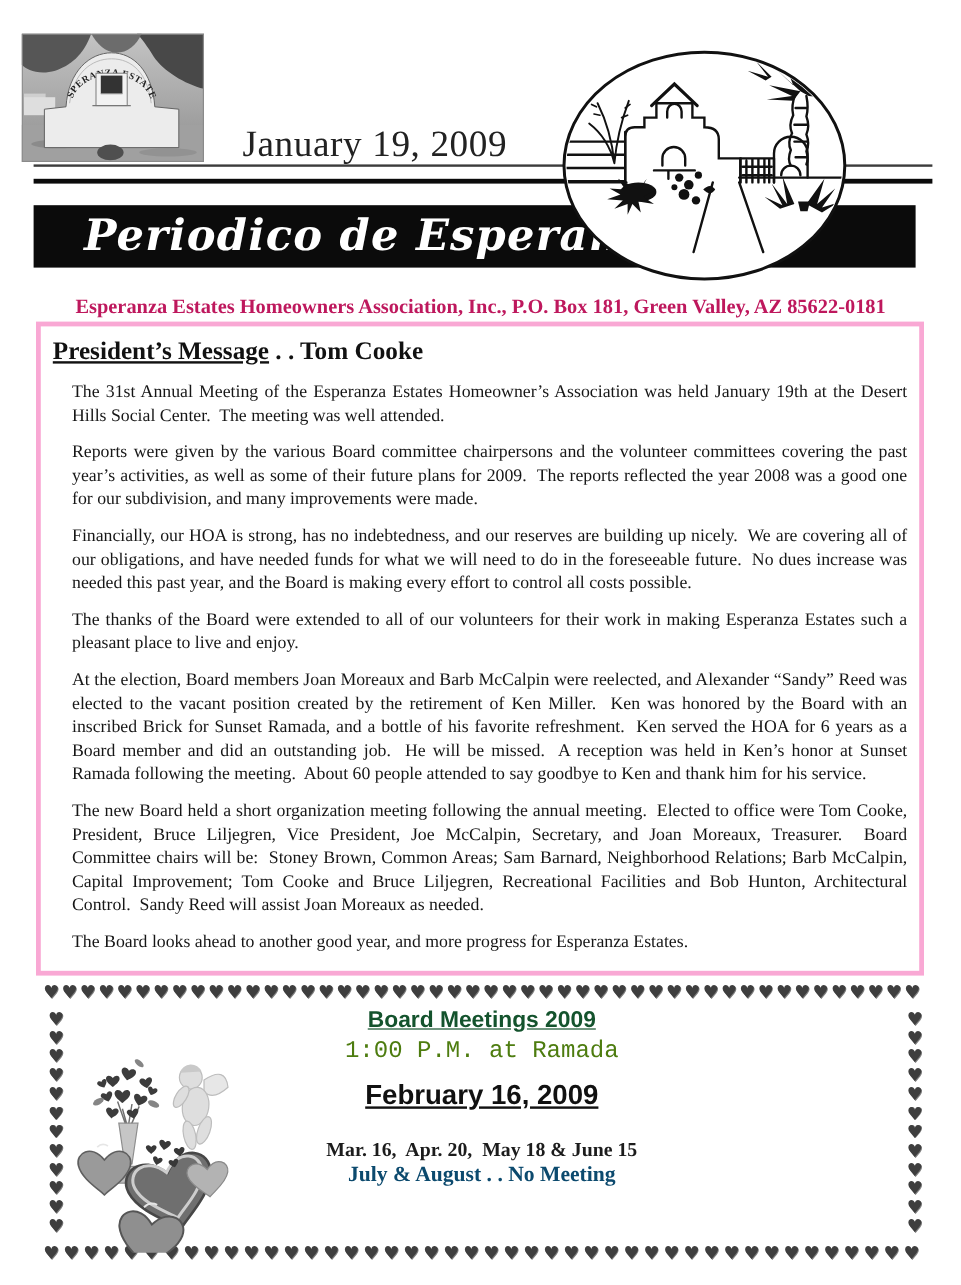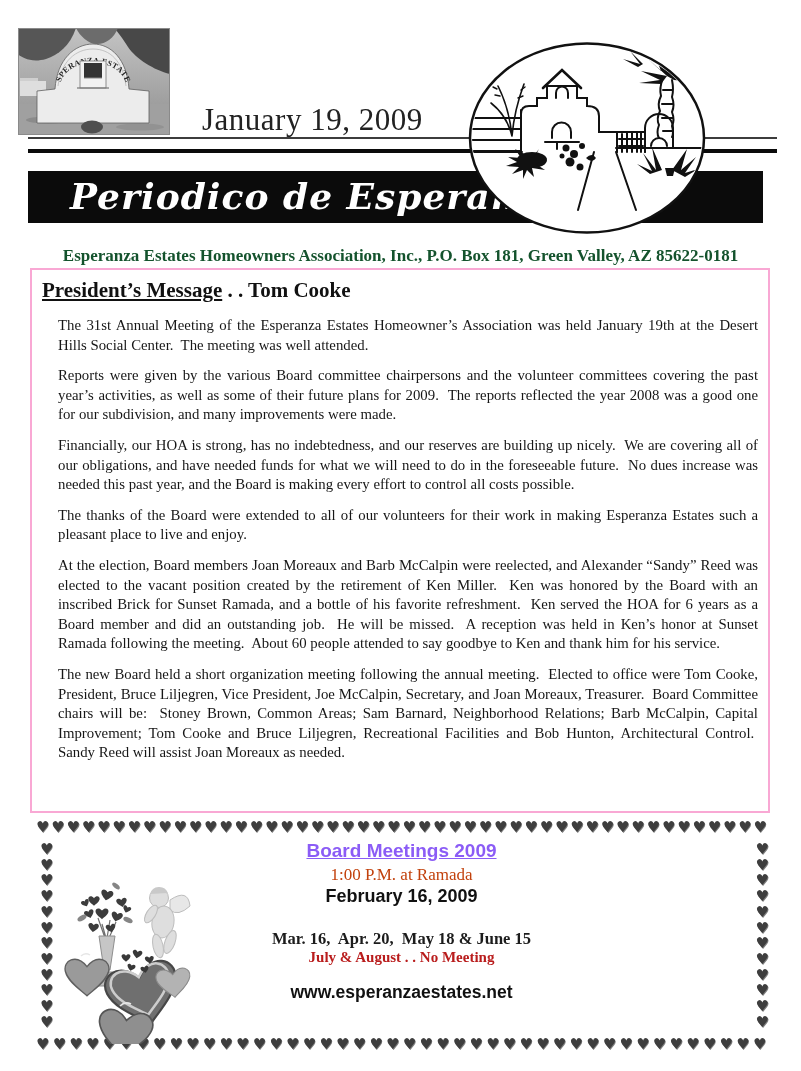--- a/index.html
+++ b/index.html
@@ -16,50 +16,50 @@
   .rule-thick { position:absolute; left:28px; top:149px; width:749px; height:4px; background:#0b0b0b; }
   .banner  { position:absolute; left:28px; top:171px; width:735px; height:52px; background:#0b0b0b; }
   .banner-title {
     position:absolute; left:42px; top:0; width:468px; height:52px; line-height:51px;
     text-align:center; font-family:"DejaVu Serif", serif; font-style:italic; font-weight:bold;
     font-size:36px; color:#ffffff; letter-spacing:1px; white-space:nowrap;
   }
   .oval    { position:absolute; left:466px; top:40px; width:242px; height:196px; }
 
   .address { position:absolute; left:0; top:246px; width:100%; text-align:center;
-             font-weight:bold; font-size:17px; color:#14532d; }
+             font-weight:bold; font-size:17px; color:#be185d; }
 
   
   .message-box {
     position:absolute; left:30px; top:268px; width:740px; height:545px;
-    border:2px solid #f9a8d4; box-sizing:border-box; padding:6px 10px 0 10px; overflow:hidden;
+    border:4px solid #f9a8d4; box-sizing:border-box; padding:6px 10px 0 10px; overflow:hidden;
   }
   .message-heading { font-size:21px; font-weight:bold; margin:2px 0 13px 0; color:#111; }
   .message-heading .u { text-decoration:underline; }
   .msg-par { font-size:14.8px; line-height:19.6px; text-align:justify; margin:0 0 11px 16px; color:#161616; }
   .msg-par b { font-weight:normal; }
 
   
   .board { position:absolute; left:28px; top:820px; width:747px; height:232px; }
   .hearts-row { position:absolute; left:8px; right:8px; display:flex; justify-content:space-between; }
   .hearts-row.top { top:0; }
   .hearts-row.bottom { bottom:0; }
   .hearts-col { position:absolute; top:22px; bottom:22px; display:flex; flex-direction:column; justify-content:space-between; }
   .hearts-col.left  { left:12px; }
   .hearts-col.right { right:6px; }
   .heart { font-family:"DejaVu Sans", sans-serif; font-size:15px; line-height:1; color:#3e3e3e;
            text-shadow:0.6px 0.6px 0 #7d7d7d; }
 
   .bm-content { position:absolute; left:90px; right:90px; top:20px; text-align:center; }
   .bm-title  { font-family:"Liberation Sans", sans-serif; font-weight:bold; font-size:19px;
-               text-decoration:underline; color:#8b5cf6; }
-  .bm-time   { font-family:Liberation Serif, serif; font-size:17px; margin-top:3px; color:#c2410c; }
-  .bm-next   { font-family:"Liberation Sans", sans-serif; font-weight:bold; font-size:18px; margin-top:1px; color:#111; }
+               text-decoration:underline; color:#14532d; }
+  .bm-time   { font-family:Liberation Mono, monospace; font-size:20px; margin-top:3px; color:#4d7c0f; }
+  .bm-next   { font-family:"Liberation Sans", sans-serif; font-weight:bold; font-size:23px; margin-top:11px; color:#111;text-decoration:underline; }
   .bm-dates  { font-size:16.5px; margin-top:22px; color:#1c1c1c;font-weight:bold; }
-  .bm-nomeet { font-size:15px; font-weight:bold; color:#b91c1c; }
+  .bm-nomeet { font-size:18px; font-weight:bold; color:#0c4a6e; }
   .bm-site   { font-family:"Liberation Sans", sans-serif; font-weight:bold; font-size:17.5px; margin-top:16px; color:#111; }
 
   .valentine { position:absolute; left:36px; top:56px; width:152px; height:168px; }
 </style>
 </head>
 <body>
 
 <div class="page">
 
   <div>
@@ -155,20 +155,21 @@
     <h2 class="message-heading">
       <span class="u">President’s Message</span><span> . . Tom Cooke</span>
     </h2>
     <div>
         <p class="msg-par"><span>The 31st Annual Meeting of the Esperanza Estates Homeowner’s Association was held January 19th at the Desert Hills Social Center.&nbsp; The meeting was well attended.</span></p>
         <p class="msg-par"><span>Reports were given by the various Board committee chairpersons and the volunteer committees covering the past year’s activities, as well as some of their future plans for 2009.&nbsp; The reports reflected the year 2008 was a good one for our subdivision, and many improvements were made.</span></p>
         <p class="msg-par"><span>Financially, our HOA is strong, has no indebtedness, and our reserves are building up nicely.&nbsp; We are covering all of our obligations, and have needed funds for what we will need to do in the foreseeable future.&nbsp; No dues increase was needed this past year, and the Board is making every effort to control all costs possible.</span></p>
         <p class="msg-par"><span>The thanks of the Board were extended to all of our volunteers for their work in making Esperanza Estates such a pleasant place to live and enjoy.</span></p>
         <p class="msg-par"><span>At the election, Board members </span><b>Joan Moreaux</b><span> and </span><b>Barb McCalpin</b><span> were reelected, and </span><b>Alexander “Sandy” Reed</b><span> was elected to the vacant position created by the retirement of </span><b>Ken Miller</b><span>.&nbsp; Ken was honored by the Board with an inscribed Brick for Sunset Ramada, and a bottle of his favorite refreshment.&nbsp; Ken served the HOA for 6 years as a Board member and did an outstanding job.&nbsp; He will be missed.&nbsp; A reception was held in Ken’s honor at Sunset Ramada following the meeting.&nbsp; About 60 people attended to say goodbye to Ken and thank him for his service.</span></p>
         <p class="msg-par"><span>The new Board held a short organization meeting following the annual meeting.&nbsp; Elected to office were </span><b>Tom Cooke</b><span>, President, </span><b>Bruce Liljegren</b><span>, Vice President, </span><b>Joe McCalpin</b><span>, Secretary, and </span><b>Joan Moreaux</b><span>, Treasurer.&nbsp; Board Committee chairs will be:&nbsp; </span><b>Stoney Brown</b><span>, Common Areas; </span><b>Sam Barnard</b><span>, Neighborhood Relations; </span><b>Barb McCalpin</b><span>, Capital Improvement; </span><b>Tom Cooke</b><span> and </span><b>Bruce Liljegren</b><span>, Recreational Facilities and </span><b>Bob Hunton</b><span>, Architectural Control.&nbsp; </span><b>Sandy Reed</b><span> will assist </span><b>Joan Moreaux</b><span> as needed.</span></p>
+        <p class="msg-par"><span>The Board looks ahead to another good year, and more progress for Esperanza Estates.</span></p>
       </div>
   </section>
 
   <section class="board">
     <div class="hearts-row top">
         <span class="heart">♥</span>
         <span class="heart">♥</span>
         <span class="heart">♥</span>
         <span class="heart">♥</span>
         <span class="heart">♥</span>
@@ -348,17 +349,16 @@
         <use href="#hh" transform="translate(108,92) scale(2.1) rotate(-6)" fill="#b3b3b3" stroke="#8a8a8a" stroke-width="0.5"></use>
       </svg>
     </div>
 
     <div class="bm-content">
       <div class="bm-title">Board Meetings 2009</div>
       <div class="bm-time">1:00 P.M. at Ramada</div>
       <div class="bm-next">February 16, 2009</div>
       <div class="bm-dates">Mar. 16,&nbsp; Apr. 20,&nbsp; May 18 &amp; June 15</div>
       <div class="bm-nomeet">July &amp; August . . No Meeting</div>
-      <div class="bm-site">www.esperanzaestates.net</div>
     </div>
   </section>
 
 </div>
 
 </body></html>

